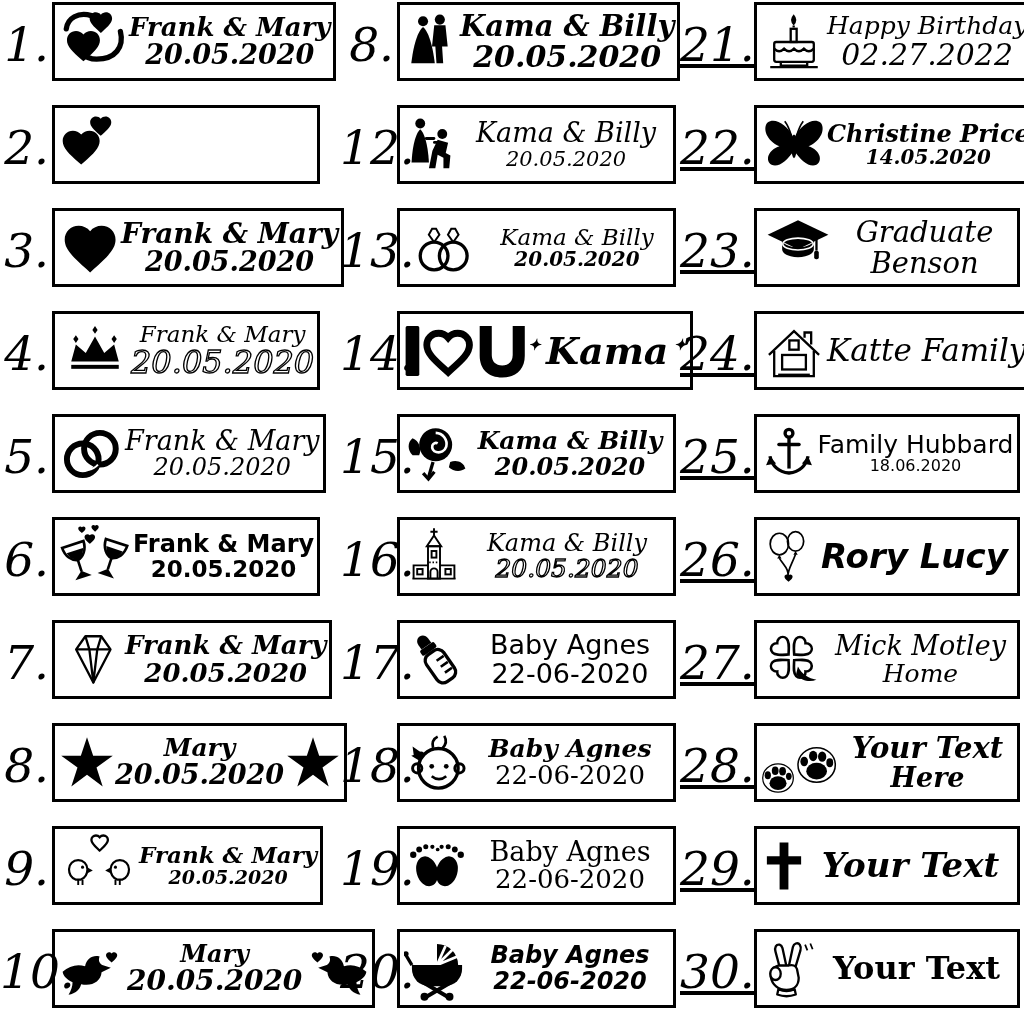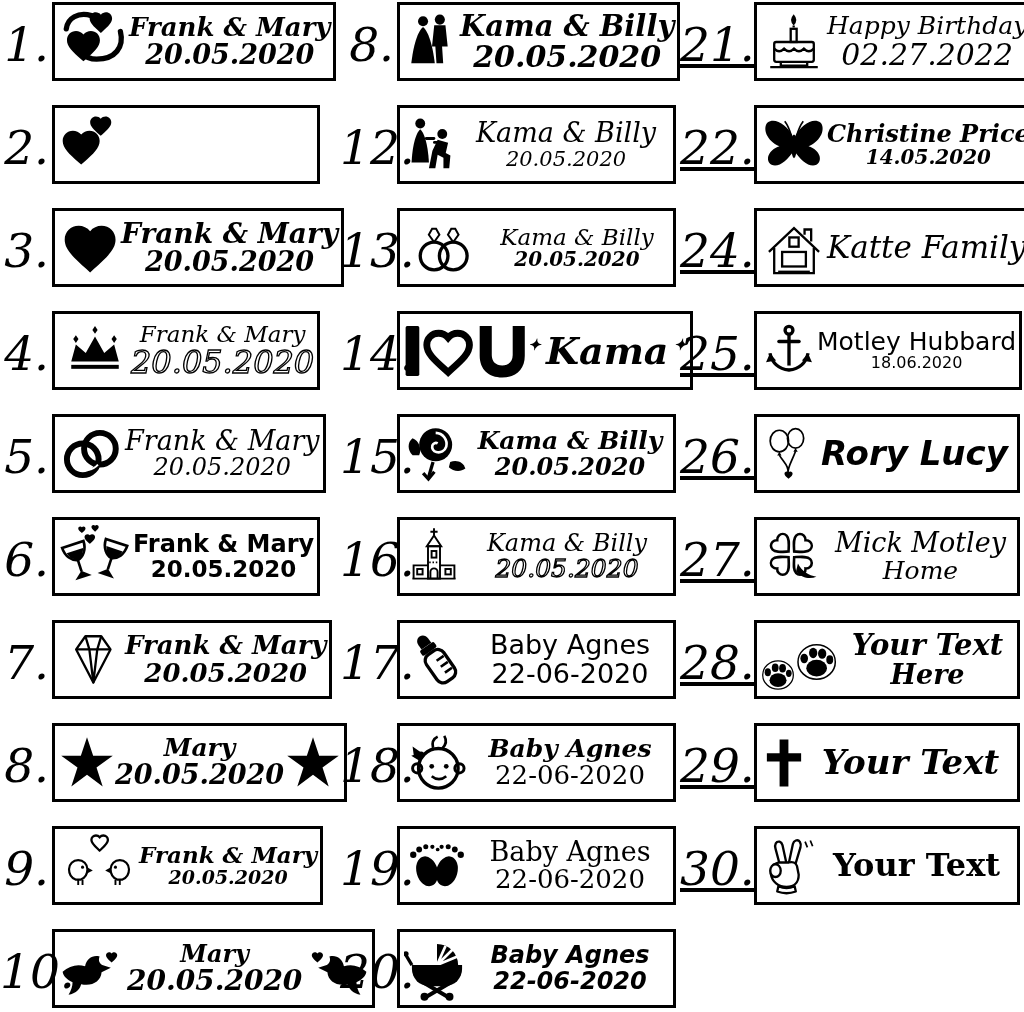--- a/index.html
+++ b/index.html
@@ -628,39 +628,52 @@
             <use href="#butterfly"></use>
           </svg>
       <div class="txt">
             <div class="line t-sb t-sz24">Christine Price</div>
             <div class="line t-sb t-sz20">14.05.2020</div>
           </div>
 
     </div>
   </div>
       <div class="cell">
+    <div class="num">23.</div>
+    <div class="box">
+      <svg class="icon icon-left" data-icon="grad-cap">
+            <use href="#grad-cap"></use>
+          </svg>
+      <div class="txt">
+            <div class="line t-sc t-sz29">Graduate</div>
+            <div class="line t-sc t-sz29">Benson</div>
+          </div>
+
+    </div>
+  </div>
+      <div class="cell">
     <div class="num">24.</div>
     <div class="box">
       <svg class="icon icon-left" data-icon="house">
             <use href="#house"></use>
           </svg>
       <div class="txt">
             <div class="line t-sc t-sz31">Katte Family</div>
           </div>
 
     </div>
   </div>
       <div class="cell">
     <div class="num">25.</div>
     <div class="box">
       <svg class="icon icon-left" data-icon="anchor">
             <use href="#anchor"></use>
           </svg>
       <div class="txt">
-            <div class="line t-sa t-sz25">Motley Hubbard</div>
+            <div class="line t-sa t-sz25">Family Hubbard</div>
             <div class="line t-sa t-sz22">18.06.2020</div>
           </div>
 
     </div>
   </div>
       <div class="cell">
     <div class="num">26.</div>
     <div class="box">
       <svg class="icon icon-left" data-icon="balloons">
             <use href="#balloons"></use>

